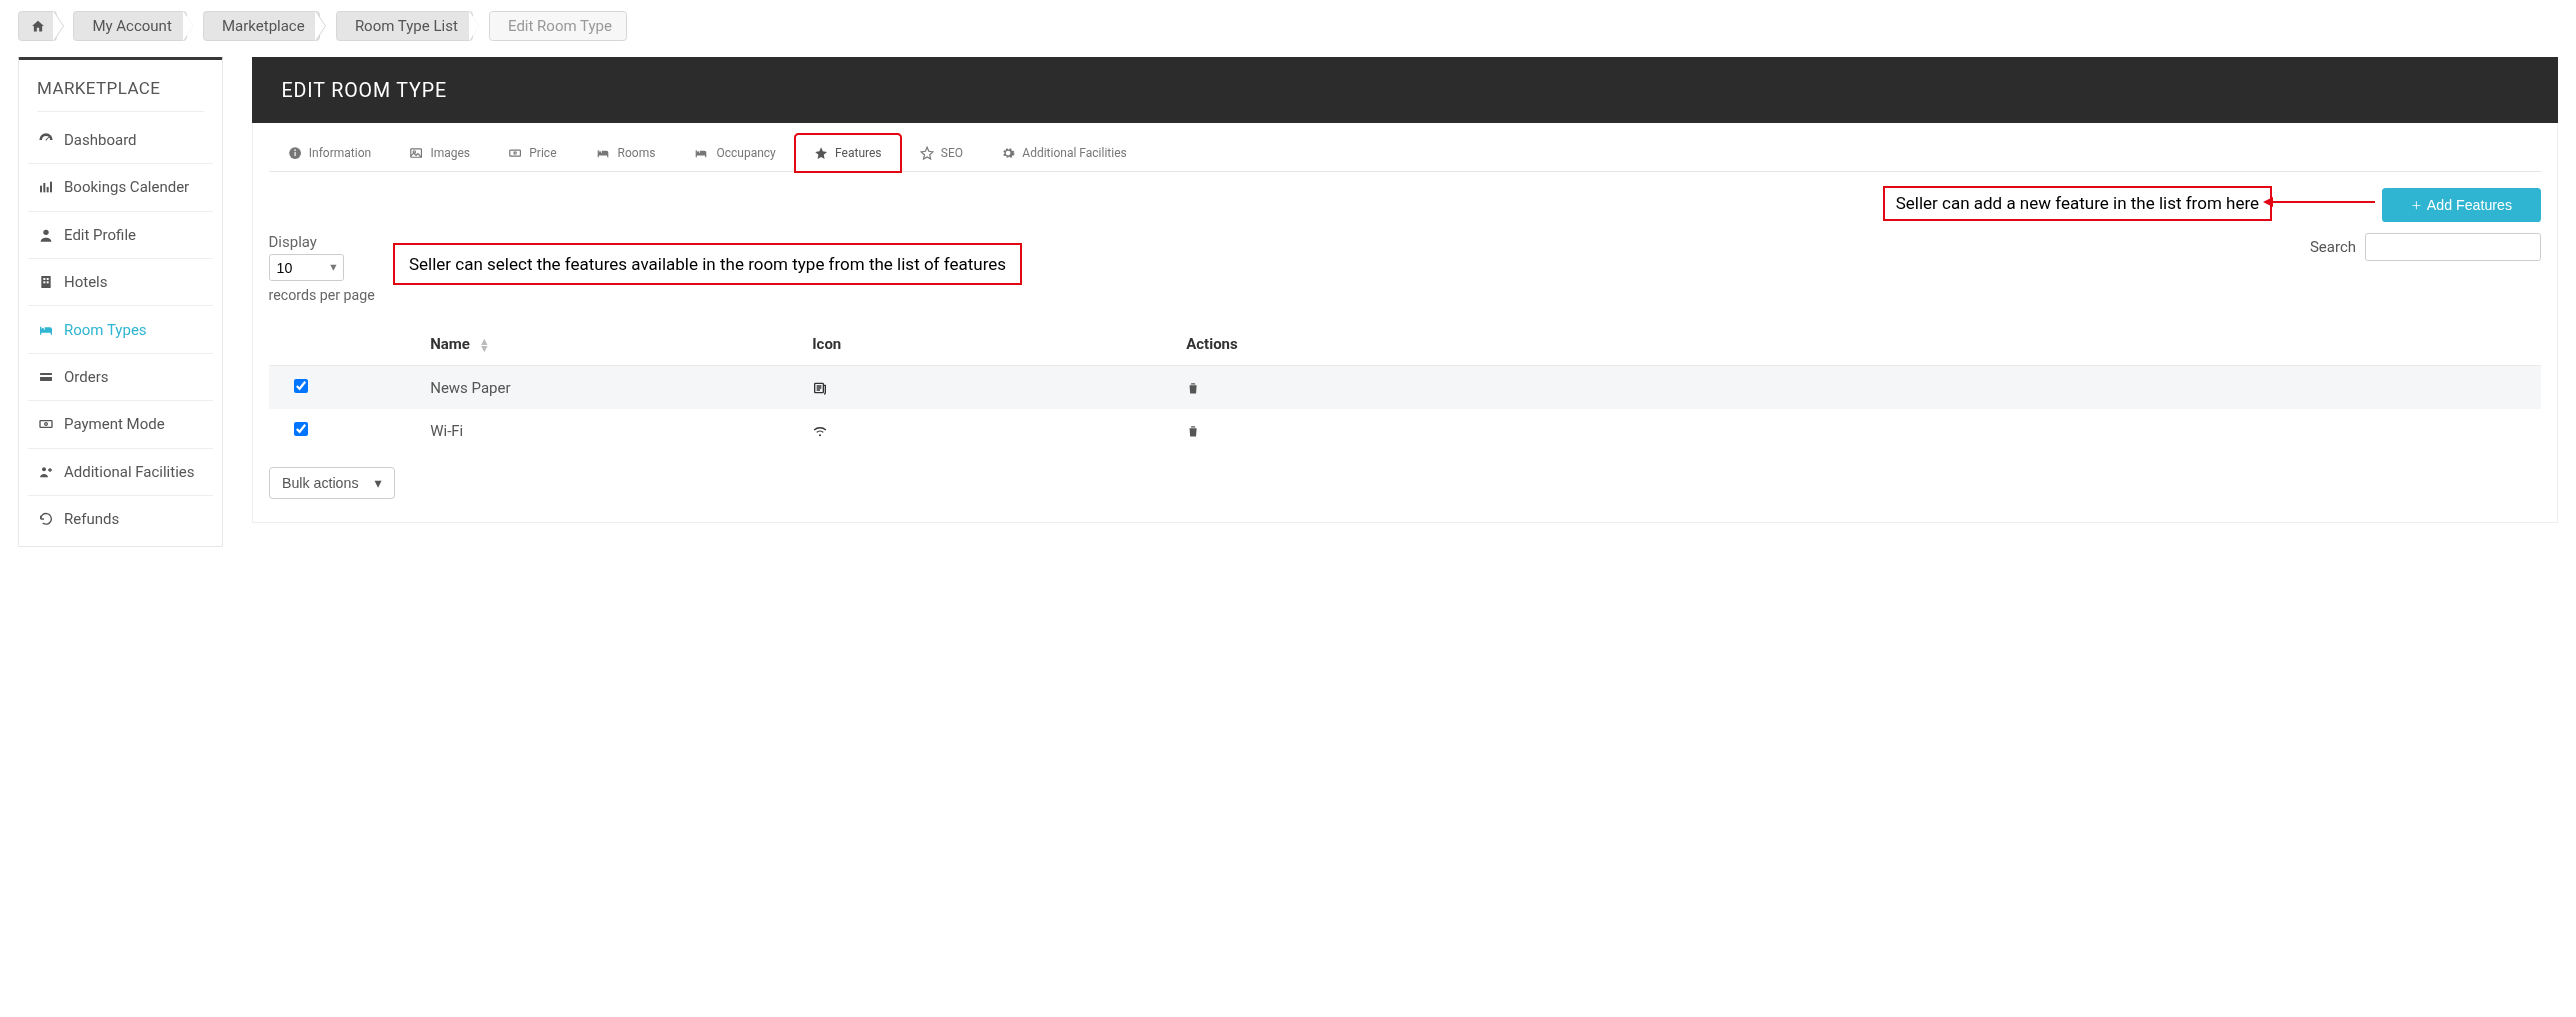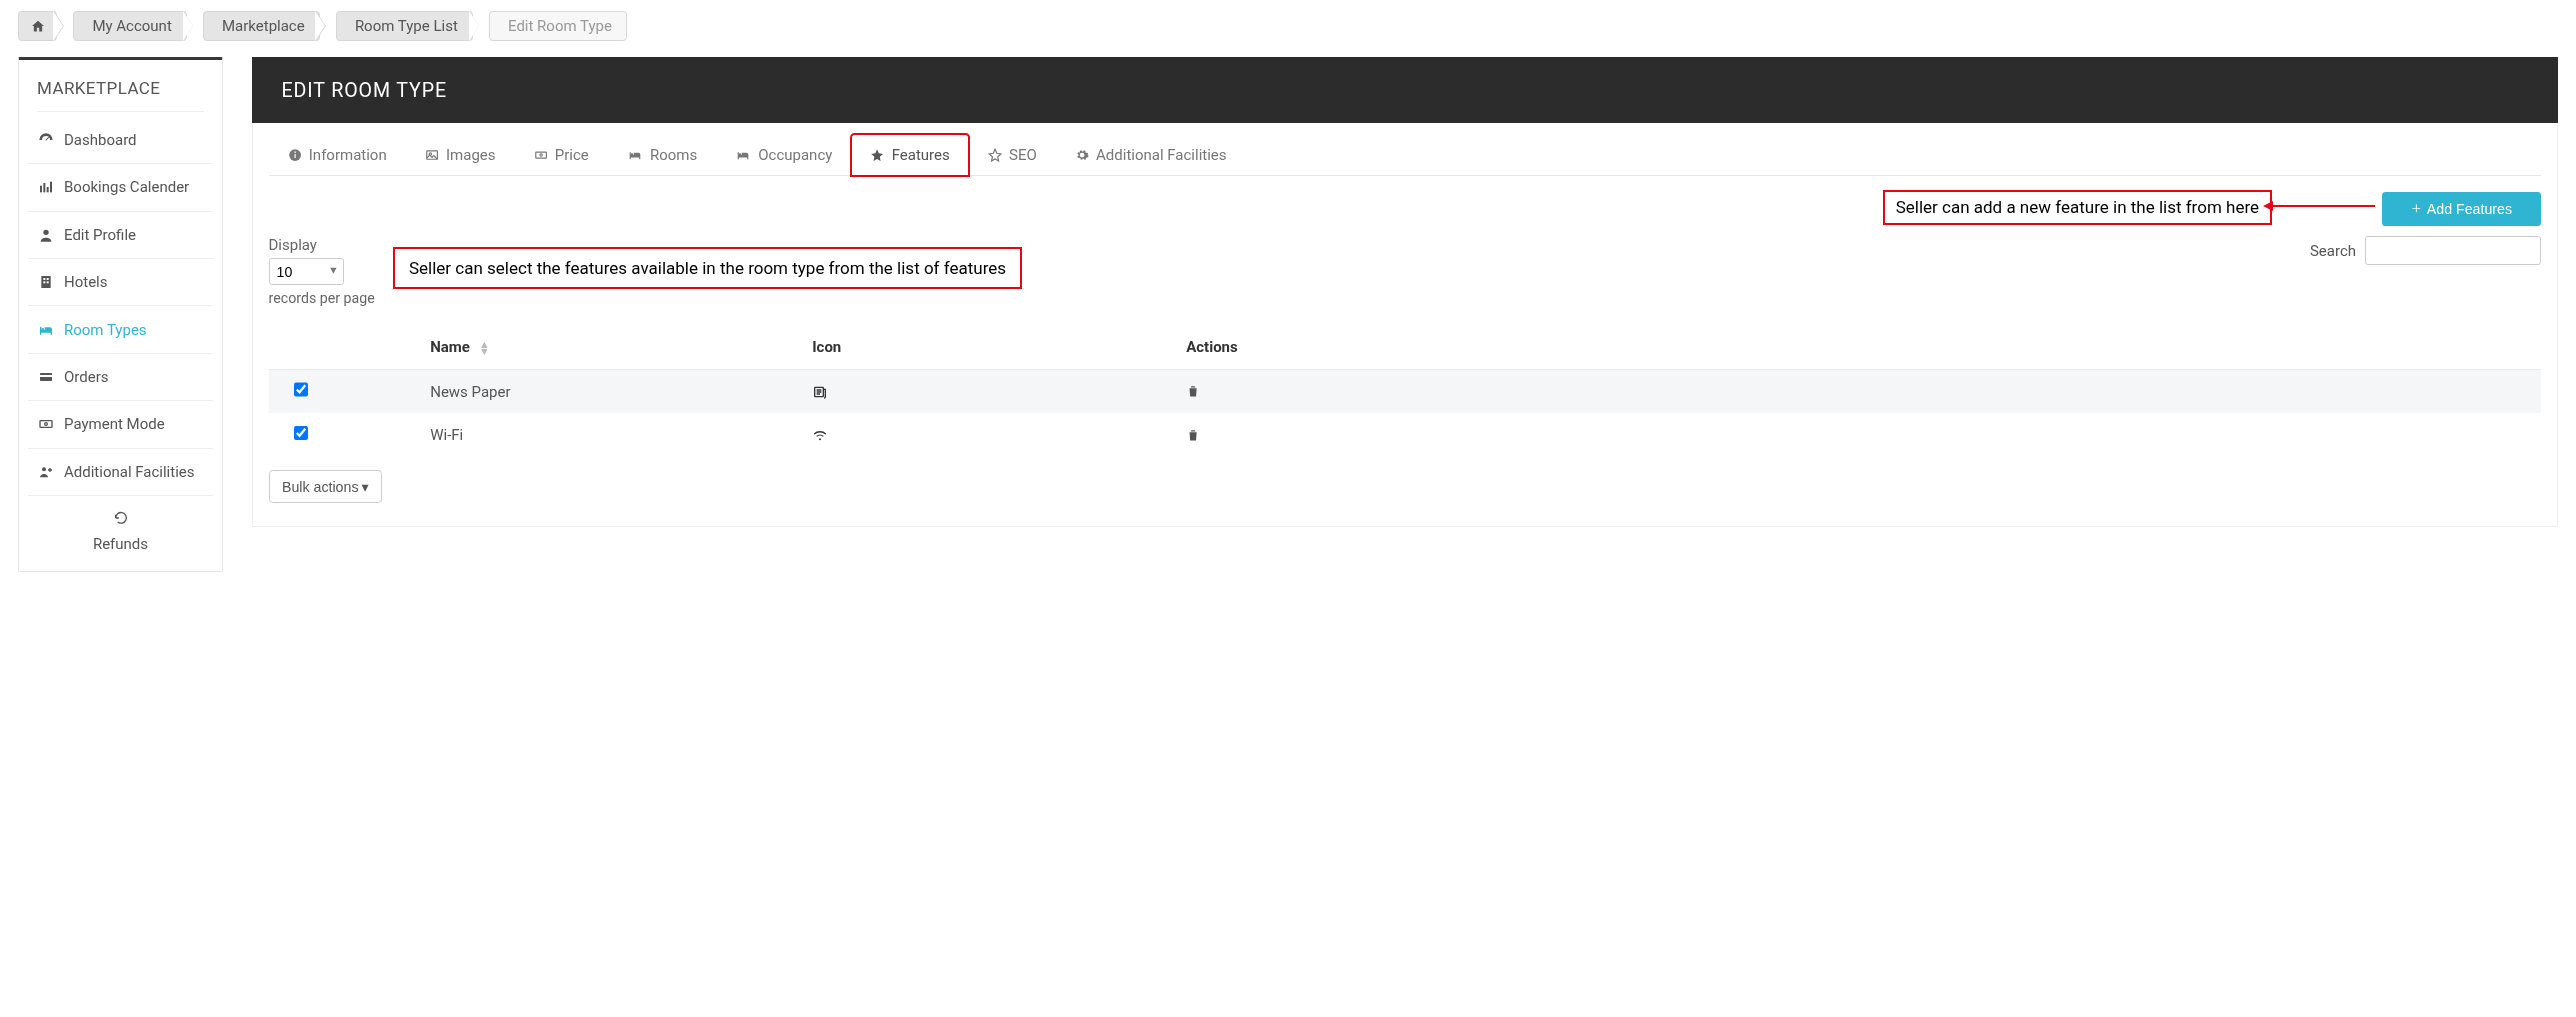--- a/index.html
+++ b/index.html
@@ -12,31 +12,31 @@
   .crumb.sep { background: transparent; border: none; width: 16px; padding: 0; position: relative; }
   .crumb.sep::before { content: ""; position: absolute; left: -3.6px; top: 50%; transform: translateY(-50%); border-left: 10.7px solid #d7d7d7; border-top: 15px solid transparent; border-bottom: 15px solid transparent; }
   .crumb.sep::after { content: ""; position: absolute; left: -4.4px; top: 50%; transform: translateY(-50%); border-left: 10.7px solid #fff; border-top: 15px solid transparent; border-bottom: 15px solid transparent; }
   .crumb.current { color: #999; background: #f7f7f7; }
 
   
   .layout { display: flex; gap: 28.5px; align-items: flex-start; }
   .sidebar { width: 205px; border: 0.9px solid #e6e6e6; border-top: 3.6px solid #383838; border-radius: 1.8px; padding: 12.5px 9px 3.6px; }
   .sidebar h3 { font-size: 17px; font-weight: 400; color: #555; letter-spacing: 0.4px; margin: 5.3px 9px 5.3px; padding-bottom: 12.5px; border-bottom: 0.9px solid #eee; }
   .side-item { display: flex; align-items: center; gap: 9px; padding: 14.2px 9px; font-size: 15px; color: #555; border-bottom: 0.9px solid #eee; cursor: pointer; }
-  .side-item:last-child { border-bottom: none; flex-direction: column; }
+  .side-item:last-child { border-bottom: none; }
   .side-item.active { color: #2fb5d2; }
   .side-item .ico { width: 18px; display: inline-flex; justify-content: center; }
 
   .main { flex: 1; }
   .page-head { background: #2c2c2c; color: #fff; padding: 21.3px 30px; }
   .page-head h1 { font-size: 19.6px; font-weight: 400; letter-spacing: 0.9px; }
 
   .tabs-wrap { border: 0.9px solid #eee; border-top: none; padding: 10.7px 16px 23px; }
   .tabs { display: flex; gap: 0; border-bottom: 0.9px solid #e5e5e5; }
-  .tab { display: inline-flex; align-items: center; gap: 7.1px; padding: 10.7px 18px; font-size: 15px; color: #777; cursor: pointer; border: 0.9px solid transparent; position: relative; top: 0.9px; }
+  .tab { display: inline-flex; align-items: center; gap: 7.1px; padding: 10.7px 18px; font-size: 12px; color: #777; cursor: pointer; border: 0.9px solid transparent; position: relative; top: 0.9px; }
   .tab.active { color: #555; border: 0.9px solid #e5e5e5; border-bottom-color: #fff; border-radius: 3.6px 3.6px 0 0; background: #fff; }
   .tab.boxed { outline: 2.7px solid #e30613; outline-offset: -1.8px; }
 
   .actions-row { display: flex; align-items: flex-start; margin-top: 14px; position: relative; }
   .callout-1 { border: 2.7px solid #e30613; padding: 5.3px 10.7px; font-size: 17px; color: #000; background: #fff; position: relative; }
   .arrow-line { flex: 0 0 103px; height: 1.8px; background: #e30613; margin-top: 15px; position: relative; }
   .arrow-line::after { content: ""; position: absolute; left: -9px; top: -4.4px; border-right: 10.7px solid #e30613; border-top: 5.3px solid transparent; border-bottom: 5.3px solid transparent; }
   .btn-add { margin-left: 7.1px; background: #2fb5d2; color: #fff; border: none; border-radius: 3.6px; padding: 9px 29px; font-size: 14.2px; display: inline-flex; align-items: center; gap: 5.3px; cursor: pointer; margin-top: 1.8px; }
 
   .controls-row { display: flex; align-items: flex-start; margin-top: 10.7px; gap: 18px; }
@@ -65,21 +65,21 @@
   .trash { cursor: pointer; color: #555; }
 
   .table-footer { display: flex; align-items: center; margin-top: 18px; }
   .table-footer .info { color: #777; }
   .pager { margin-left: auto; display: flex; border: 0.9px solid #ddd; border-radius: 2.7px; overflow: hidden; }
   .pager button { background: #fff; border: none; border-right: 0.9px solid #ddd; padding: 9px 14.2px; font-size: 14.2px; color: #999; cursor: pointer; }
   .pager button:last-child { border-right: none; }
   .pager .pnum { background: #2fb5d2; color: #fff; }
 
   .bulk { margin-top: 14.2px; }
-  .bulk-btn { background: #fff; border: 0.9px solid #ccc; border-radius: 3.6px; padding: 7.1px 12.5px; font-size: 14.2px; color: #555; cursor: pointer; display: inline-flex; align-items: center; gap: 3px; }
+  .bulk-btn { background: #fff; border: 0.9px solid #ccc; border-radius: 3.6px; padding: 7.1px 12.5px; font-size: 14.2px; color: #555; cursor: pointer; display: inline-flex; align-items: center; gap: 16px; }
 
   svg { display: block; }
 </style>
 </head>
 <body>
 
 <div class="breadcrumb">
   <a class="crumb home">
     <span>
       <svg width="16" height="14.2" viewBox="0 0 24 24" fill="#555">

